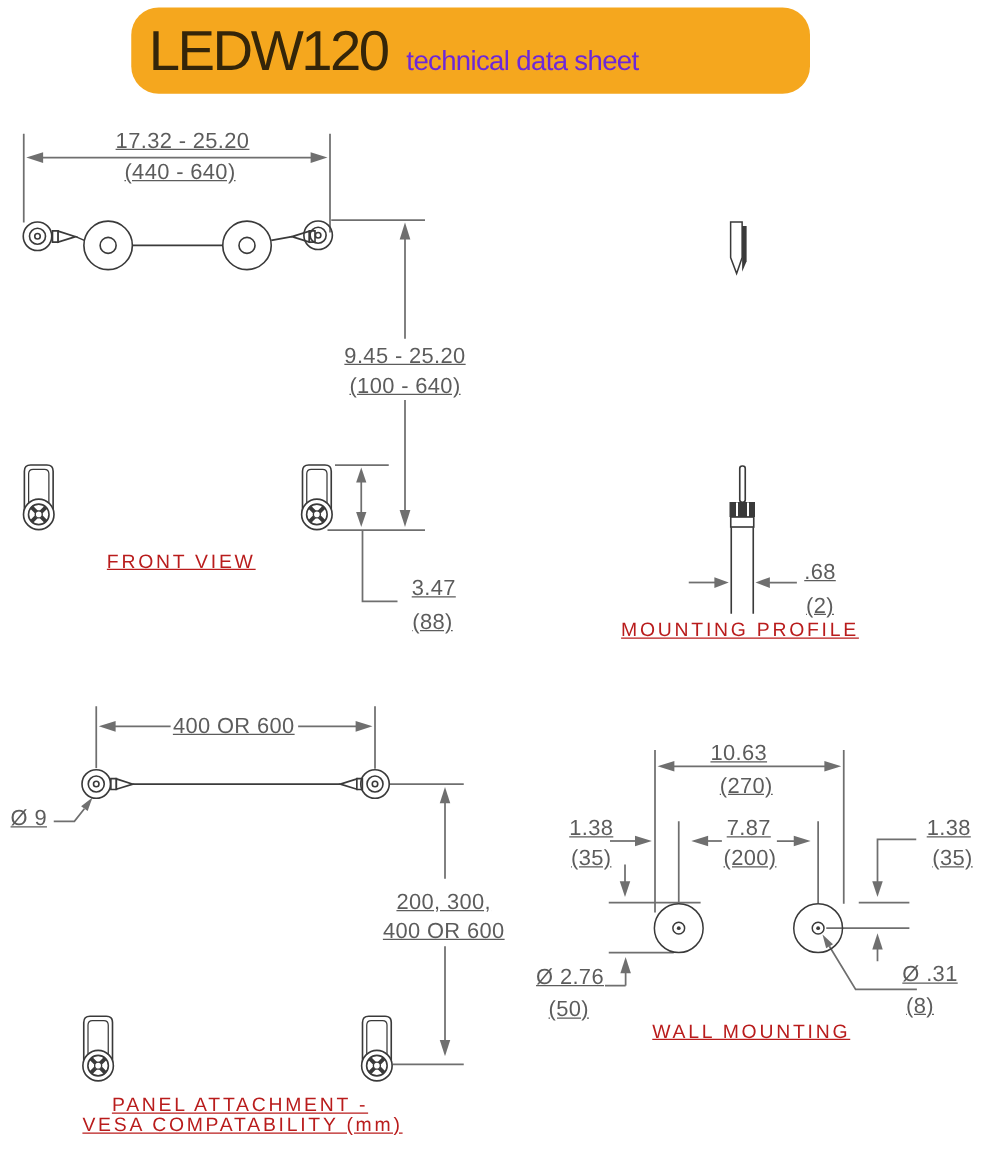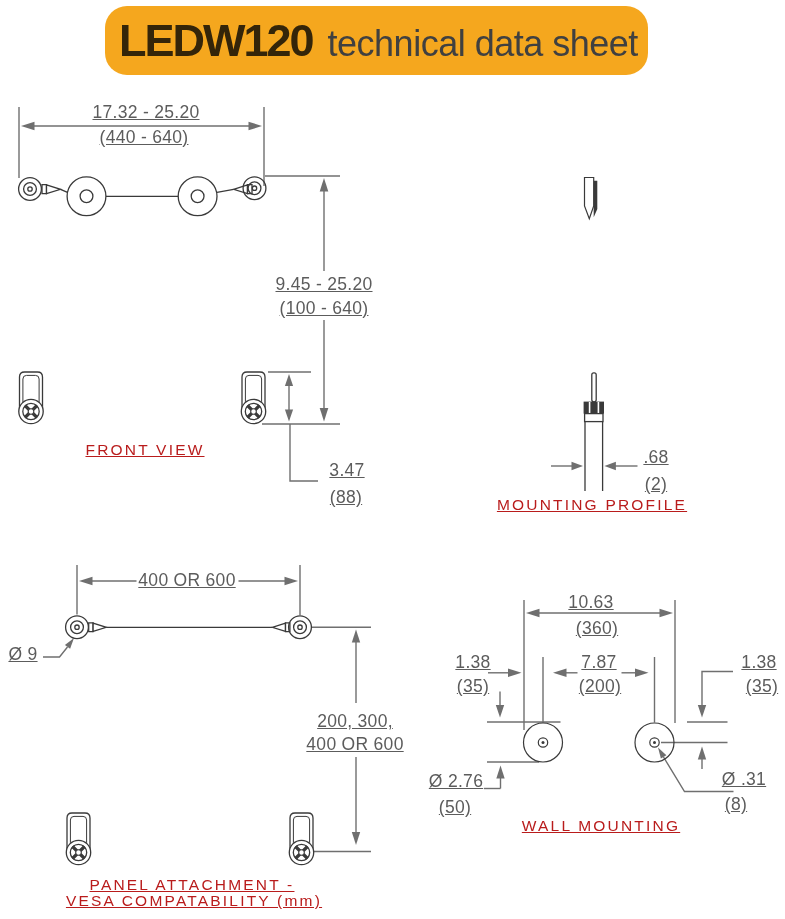--- a/index.html
+++ b/index.html
@@ -5,22 +5,22 @@
   html,body{margin:0;padding:0;background:#ffffff;}
   .stage{position:relative;width:785px;height:919px;background:#ffffff;overflow:hidden;
          font-family:"Liberation Sans",sans-serif;}
   .linework{position:absolute;left:0;top:0;}
   .txt{position:absolute;transform:translateX(-50%);white-space:nowrap;line-height:1.1;text-decoration:underline;}
   .dim{font-size:17.5px;color:#5c5c5c;letter-spacing:0.3px;}
   .cap{font-size:15.5px;color:#b91c1c;letter-spacing:2.2px;}
   .banner{position:absolute;left:105px;top:6px;width:543px;height:69px;
           background:#F5A71E;border-radius:22px;}
   .banner-text{position:absolute;left:14px;bottom:12px;}
-  .product{font-size:45px;font-weight:bold;letter-spacing:-2px;color:#342509;line-height:1;}
-  .subtitle{font-size:36px;color:#404040;margin-left:15px;letter-spacing:-0.5px;line-height:1;}
+  .product{font-size:45px;font-weight:normal;letter-spacing:-2px;color:#342509;line-height:1;}
+  .subtitle{font-size:22px;color:#6d28d9;margin-left:15px;letter-spacing:-0.5px;line-height:1;}
 </style>
 </head>
 <body>
 
 <div class="stage">
 
   <div class="banner">
     <div class="banner-text">
       <span class="product">LEDW120</span><span class="subtitle">technical data sheet</span>
     </div>
@@ -235,21 +235,21 @@
   <div class="txt cap" style="left:592px;top:496px">MOUNTING PROFILE</div>
 
   <div class="txt dim" style="left:187px;top:571px">400 OR 600</div>
   <div class="txt dim" style="left:23px;top:645px">Ø 9</div>
   <div class="txt dim" style="left:355px;top:712px">200, 300,</div>
   <div class="txt dim" style="left:355px;top:735px">400 OR 600</div>
   <div class="txt cap" style="left:192px;top:876px">PANEL ATTACHMENT -</div>
   <div class="txt cap" style="left:194px;top:892px">VESA COMPATABILITY (mm)</div>
 
   <div class="txt dim" style="left:591px;top:593px">10.63</div>
-  <div class="txt dim" style="left:597px;top:619px">(360)</div>
+  <div class="txt dim" style="left:597px;top:619px">(270)</div>
   <div class="txt dim" style="left:599px;top:653px">7.87</div>
   <div class="txt dim" style="left:600px;top:677px">(200)</div>
   <div class="txt dim" style="left:473px;top:653px">1.38</div>
   <div class="txt dim" style="left:473px;top:677px">(35)</div>
   <div class="txt dim" style="left:759px;top:653px">1.38</div>
   <div class="txt dim" style="left:762px;top:677px">(35)</div>
   <div class="txt dim" style="left:456px;top:772px">Ø 2.76</div>
   <div class="txt dim" style="left:455px;top:798px">(50)</div>
   <div class="txt dim" style="left:744px;top:770px">Ø .31</div>
   <div class="txt dim" style="left:736px;top:795px">(8)</div>

